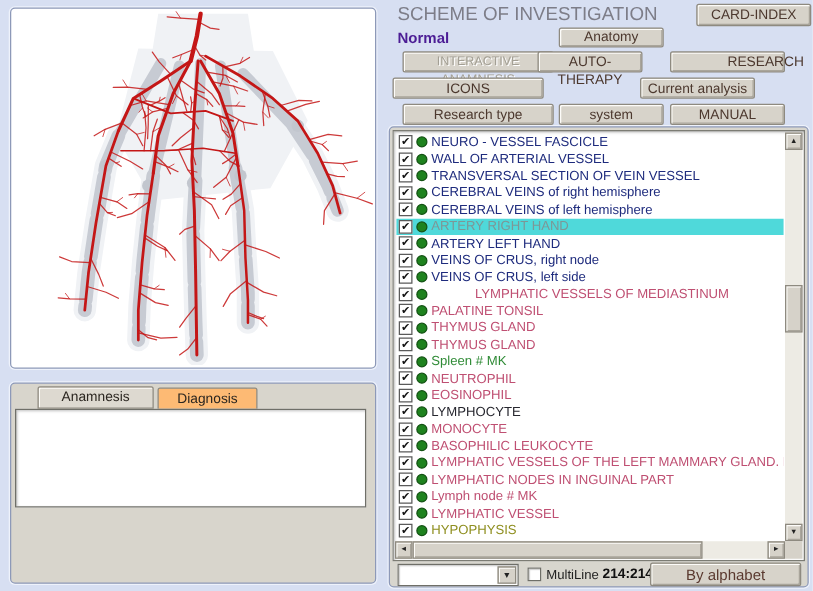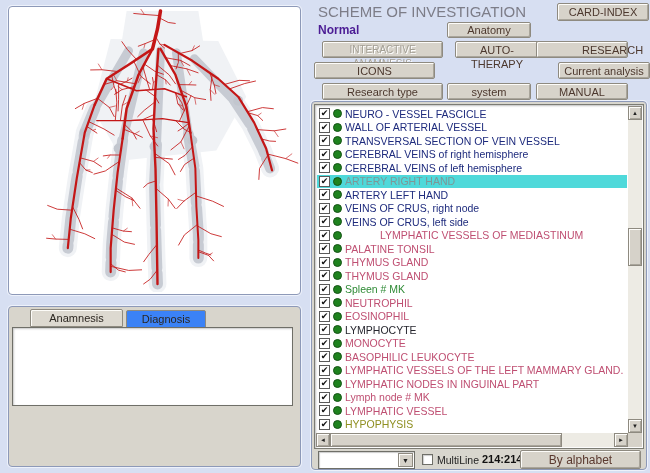--- a/index.html
+++ b/index.html
@@ -4,21 +4,21 @@
 <style>
   html,body{margin:0;padding:0;}
   body{font-family:"Liberation Sans",sans-serif;}
   #window{position:relative;width:650px;height:473px;background:#d7dff2;overflow:hidden;}
 
   .panel{position:absolute;box-sizing:border-box;border:1px solid #8d99b8;border-radius:4px;}
   #hand-panel{left:8px;top:6px;width:293px;height:289px;background:#ffffff;box-shadow:0 0 0 1px #eef2fb;}
   #hand-panel svg{position:absolute;left:2px;top:2px;}
   #bottomleft-panel{left:8px;top:306px;width:293px;height:161px;background:#d8d5cc;box-shadow:0 0 0 1px #eef2fb;}
 
-  .tab{position:absolute;box-sizing:border-box;height:18px;background:#3b82f6;border:1px solid #8e8a80;
+  .tab{position:absolute;box-sizing:border-box;height:18px;background:#fdba74;border:1px solid #8e8a80;
        font-size:11px;color:#2b2620;text-align:center;line-height:16px;border-radius:2px 2px 0 0;cursor:pointer;}
   .tab.active{background:#ddd9d0;box-shadow:inset 1px 1px 0 #fdfcf8;z-index:2;}
   #anamnesis-text{position:absolute;left:12px;top:327px;width:281px;height:79px;background:#fff;
        border:1px solid #6f6f68;box-shadow:inset 1px 1px 2px rgba(0,0,0,.22);box-sizing:border-box;}
 
   .hdr-title{position:absolute;left:318px;top:3px;font-size:15px;color:#7d7d88;}
   .mode-label{position:absolute;left:318px;top:23px;font-size:12px;font-weight:bold;color:#4c1d95;}
 
   .btn{position:absolute;box-sizing:border-box;height:17px;background:#d7d3ca;border:1px solid #8e8a80;border-radius:2px;
        box-shadow:inset 1px 1px 0 #fdfcf9, inset -1px -1px 0 #a9a59b;
@@ -226,25 +226,25 @@
   <div class="tab" style="left:126px;top:310px;width:80px;">Diagnosis</div>
   <div id="anamnesis-text"></div>
 
   <div class="hdr-title">SCHEME OF INVESTIGATION</div>
   <div class="mode-label">Normal</div>
 
   <div class="btn" style="left:533px;top:3px;width:92px;height:18px;line-height:15px;margin-left:24px;">CARD-INDEX</div>
   <div class="btn" style="left:447px;top:22px;width:84px;height:16px;line-height:13px;">Anatomy</div>
 
   <div class="btn disabled" style="left:322px;top:41px;width:121px;font-size:10px;">INTERACTIVE ANAMNESIS</div>
-  <div class="btn" style="left:455px;top:41px;width:84px;">AUTO-THERAPY</div>
+  <div class="btn" style="left:430px;top:41px;width:84px;">AUTO-THERAPY</div>
   <div class="btn" style="left:536px;top:41px;width:92px;padding-left:45px;">RESEARCH</div>
 
   <div class="btn" style="left:314px;top:62px;width:121px;">ICONS</div>
-  <div class="btn" style="left:558px;top:62px;width:92px;">Current analysis</div>
+  <div class="btn" style="left:512px;top:62px;width:92px;">Current analysis</div>
 
   <div class="btn" style="left:322px;top:83px;width:121px;">Research type</div>
   <div class="btn" style="left:447px;top:83px;width:84px;">system</div>
   <div class="btn" style="left:536px;top:83px;width:92px;">MANUAL CHOICE</div>
 
   <div class="panel" id="right-panel">
     <div id="listbox">
       <div id="list-rows">
           <div class="row">
     <span class="cb">✔</span>

